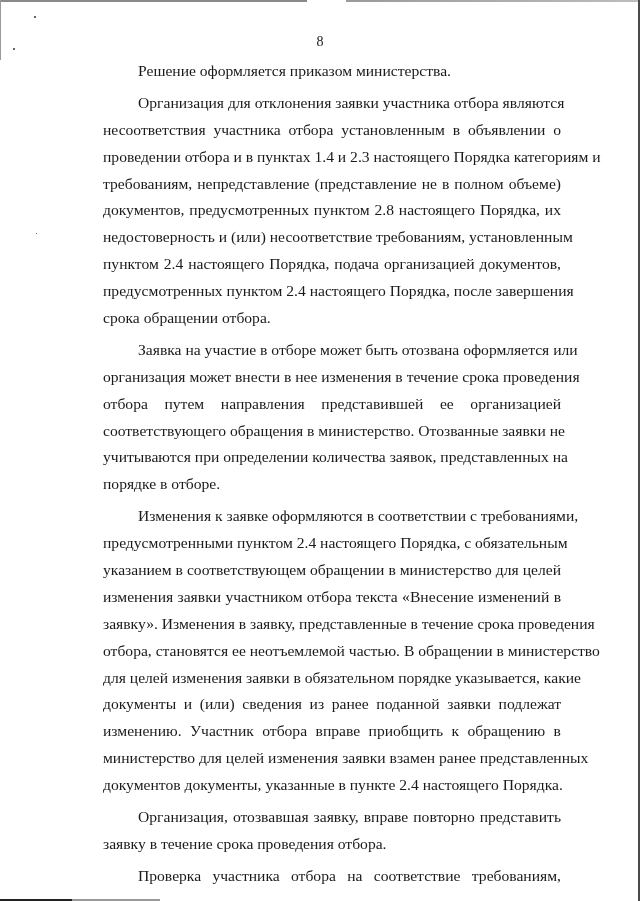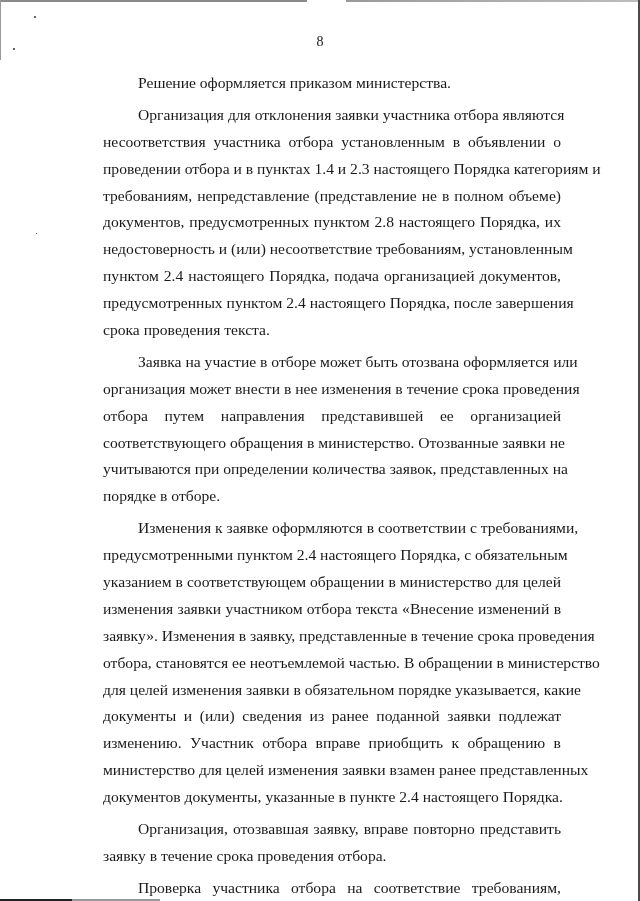--- a/index.html
+++ b/index.html
@@ -38,21 +38,21 @@
       position: absolute;
       top: 34px;
       left: 0;
       width: 640px;
       text-align: center;
       font-size: 14px;
     }
     .doc {
       position: absolute;
       left: 103px;
-      top: 70px;
+      top: 58px;
       width: 458px;
     }
     .line {
       font-size: 15.6px;
       line-height: 26.9px;
       height: 26.9px;
       white-space: nowrap;
       text-align: justify;
       text-align-last: justify;
       letter-spacing: 0;
@@ -89,21 +89,21 @@
 
   <div>
     <div class="line indent">Организация для отклонения заявки участника отбора являются</div>
     <div class="line">несоответствия участника отбора установленным в объявлении о</div>
     <div class="line">проведении отбора и в пунктах 1.4 и 2.3 настоящего Порядка категориям и</div>
     <div class="line">требованиям, непредставление (представление не в полном объеме)</div>
     <div class="line">документов, предусмотренных пунктом 2.8 настоящего Порядка, их</div>
     <div class="line">недостоверность и (или) несоответствие требованиям, установленным</div>
     <div class="line">пунктом 2.4 настоящего Порядка, подача организацией документов,</div>
     <div class="line">предусмотренных пунктом 2.4 настоящего Порядка, после завершения</div>
-    <div class="line last">срока проведения текста.</div>
+    <div class="line last">срока обращении отбора.</div>
   </div>
   <div class="para-gap"></div>
 
   <div>
     <div class="line indent">Заявка на участие в отборе может быть отозвана оформляется или</div>
     <div class="line">организация может внести в нее изменения в течение срока проведения</div>
     <div class="line">отбора путем направления представившей ее организацией</div>
     <div class="line">соответствующего обращения в министерство. Отозванные заявки не</div>
     <div class="line">учитываются при определении количества заявок, представленных на</div>
     <div class="line last">порядке в отборе.</div>

